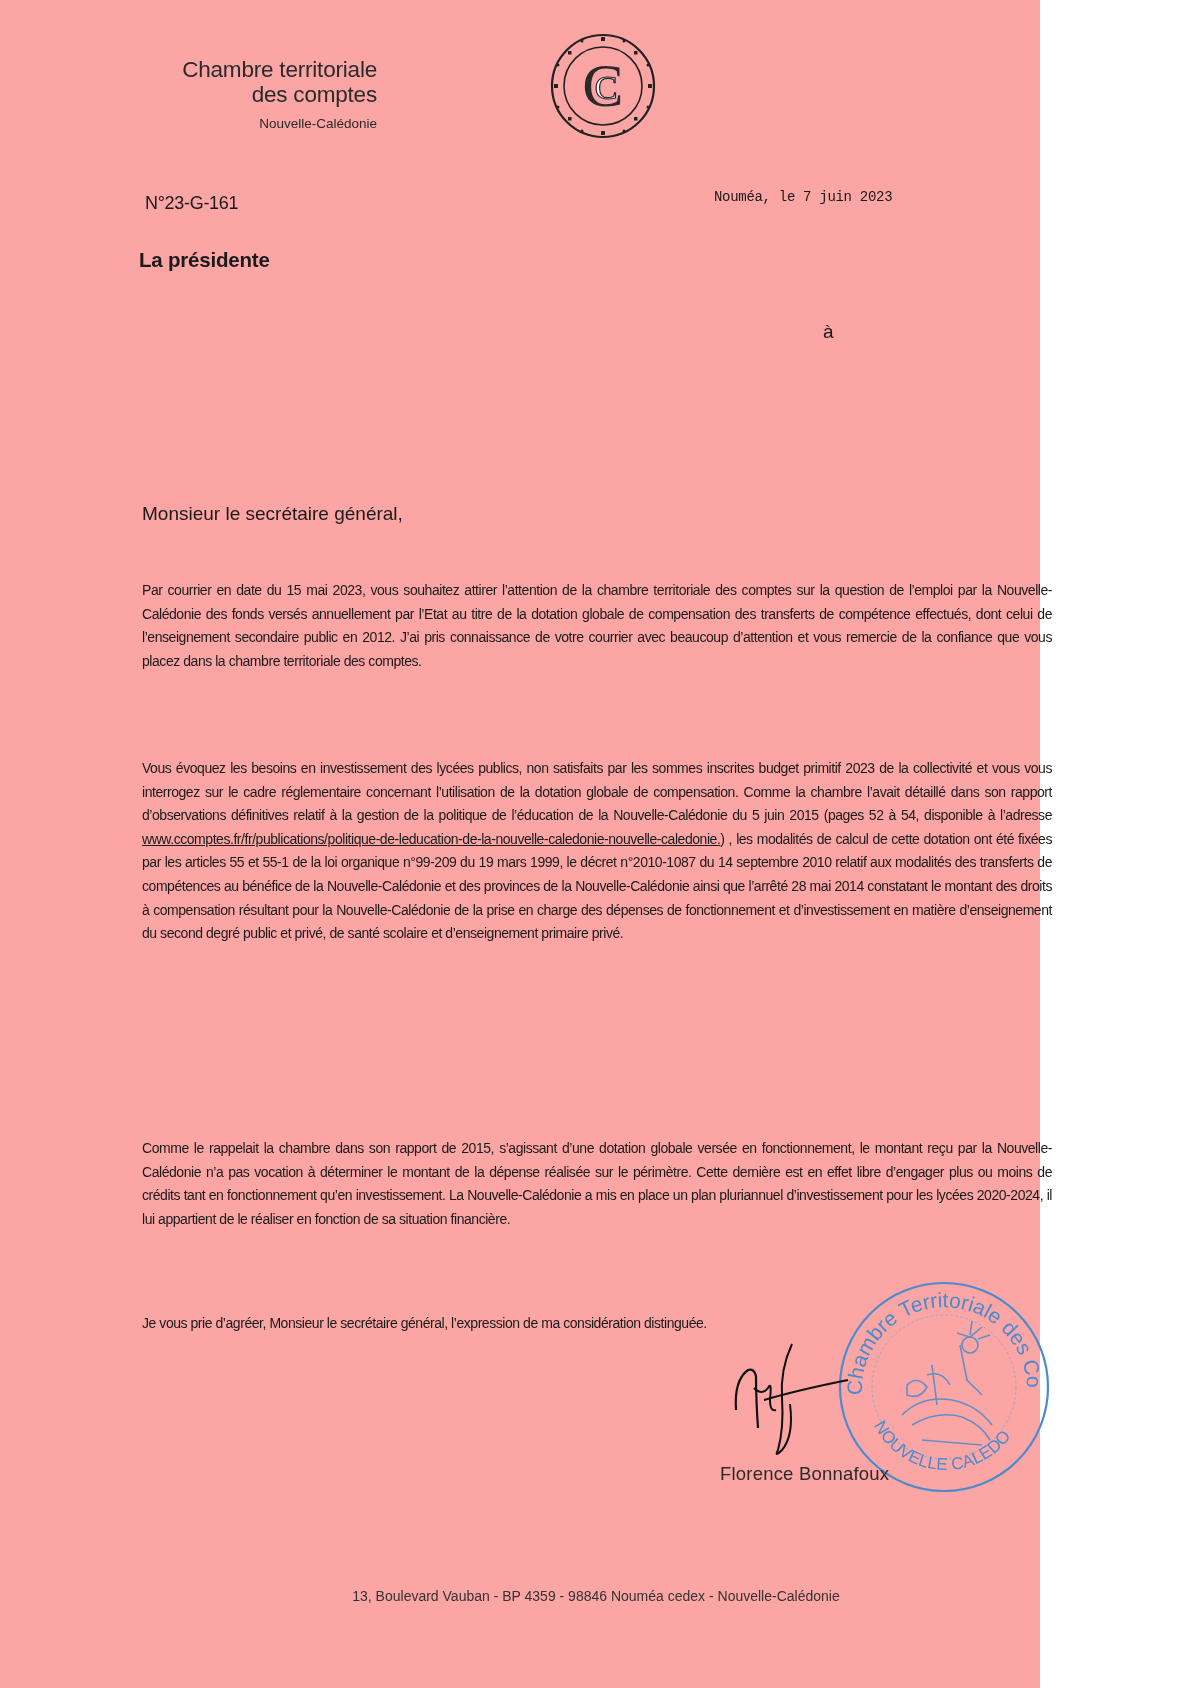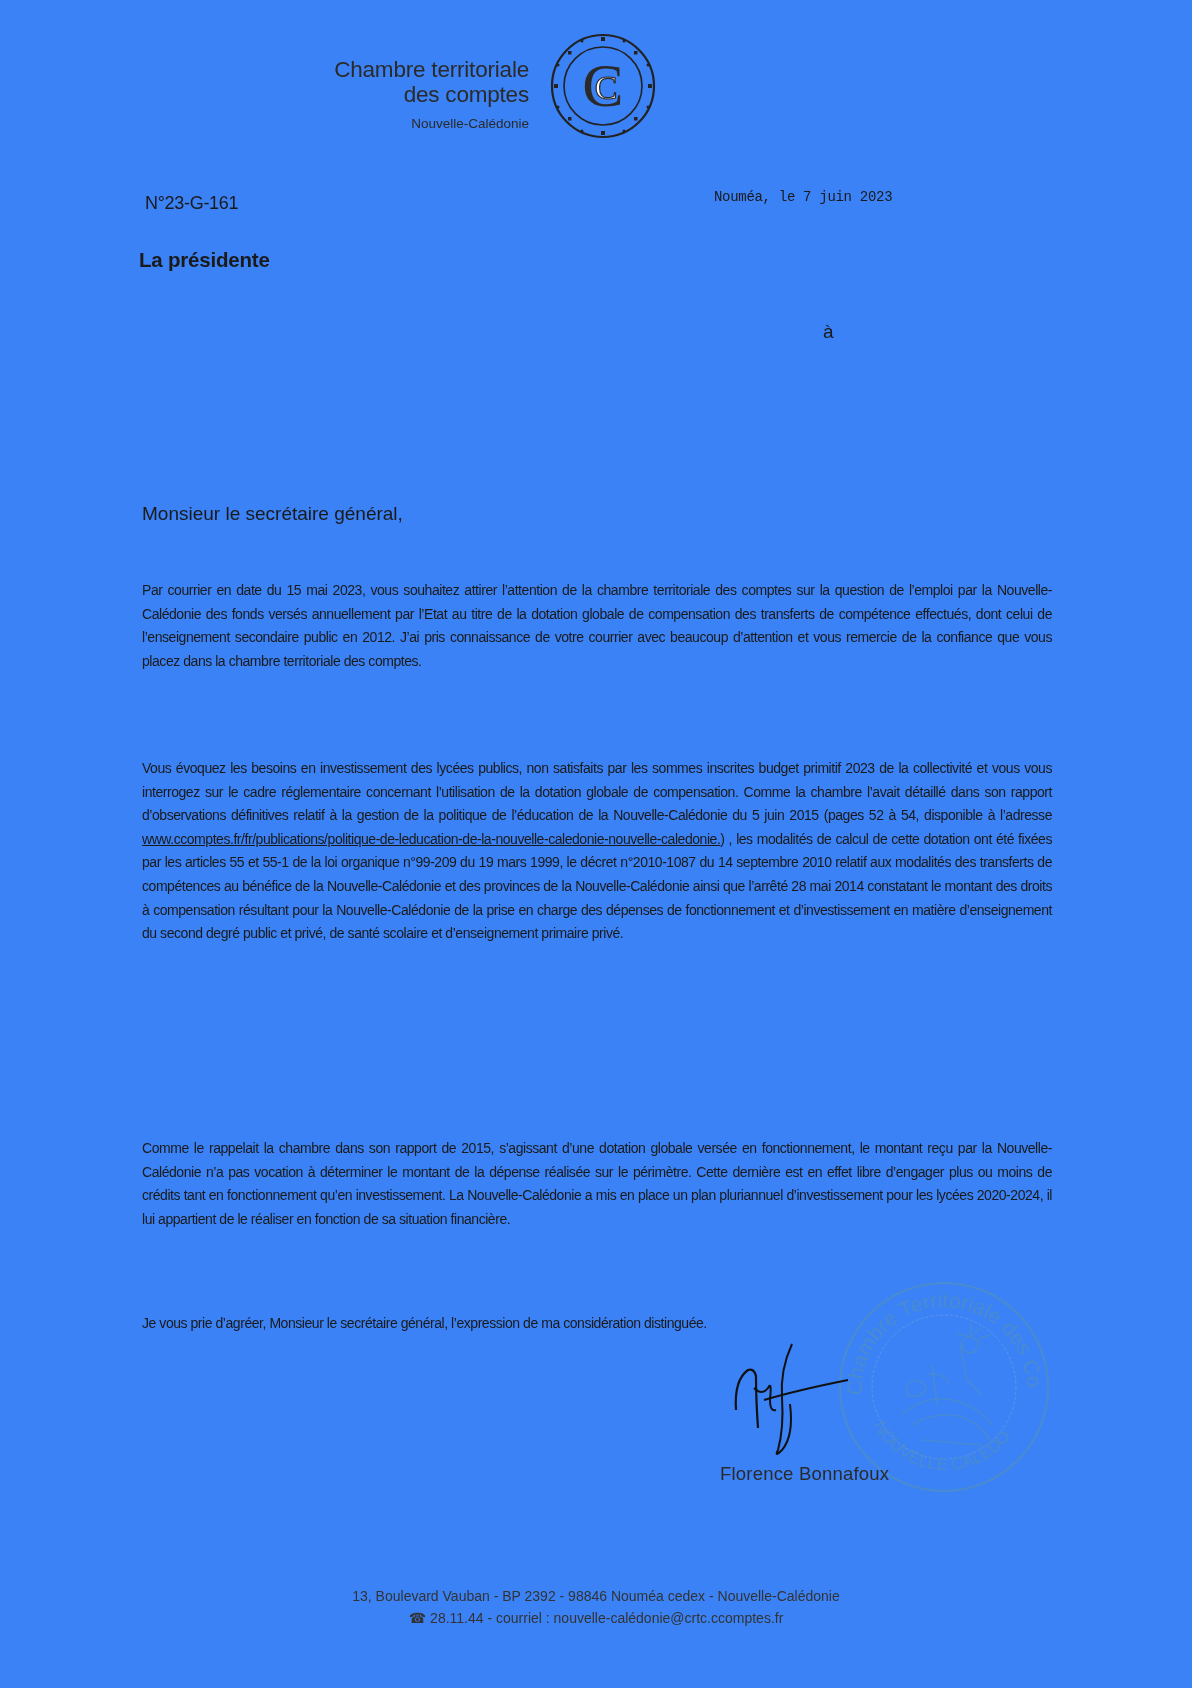--- a/index.html
+++ b/index.html
@@ -11,23 +11,23 @@
       width: 1192px;
       height: 1688px;
       position: relative;
       overflow: hidden;
       font-family: "Liberation Sans", sans-serif;
       color: #1a1a1a;
     }
     .page {
       position: absolute;
       left: 0; top: 0;
-      width: 1192px;
+      width: 1040px;
       height: 1688px;
-      background: #3b82f6;
+      background: #fca5a5;
     }
     
     .letterhead-text {
       position: absolute;
       right: 663px;
       top: 57px;
       text-align: right;
       color: #2a2a2a;
     }
     .lh-line1, .lh-line2 {
@@ -233,19 +233,16 @@
   <svg class="signature" viewBox="0 0 130 120">
     <path d="M8 70 Q6 40 20 30 Q26 28 28 36 Q28 60 30 88" fill="none" stroke="#111" stroke-width="2.2"></path>
     <path d="M26 48 Q34 56 40 48 Q44 40 42 60 Q42 72 48 70" fill="none" stroke="#111" stroke-width="2"></path>
     <path d="M64 4 Q52 30 54 58 Q56 88 50 110 Q46 118 54 110 Q66 96 62 64" fill="none" stroke="#111" stroke-width="2"></path>
     <path d="M36 60 Q70 50 120 40" fill="none" stroke="#111" stroke-width="2"></path>
   </svg>
 
   <div class="signer">Florence Bonnafoux</div>
 
   <div class="footer">
-    <div>13, Boulevard Vauban - BP 2392 - 98846 Nouméa cedex - Nouvelle-Calédonie</div>
-    <div>
-      <span class="phone-icon">☎</span><span>28.11.44 - courriel : nouvelle-calédonie@crtc.ccomptes.fr</span>
-    </div>
+    <div>13, Boulevard Vauban - BP 4359 - 98846 Nouméa cedex - Nouvelle-Calédonie</div>
   </div>
 
 </div>
 
 </body></html>

